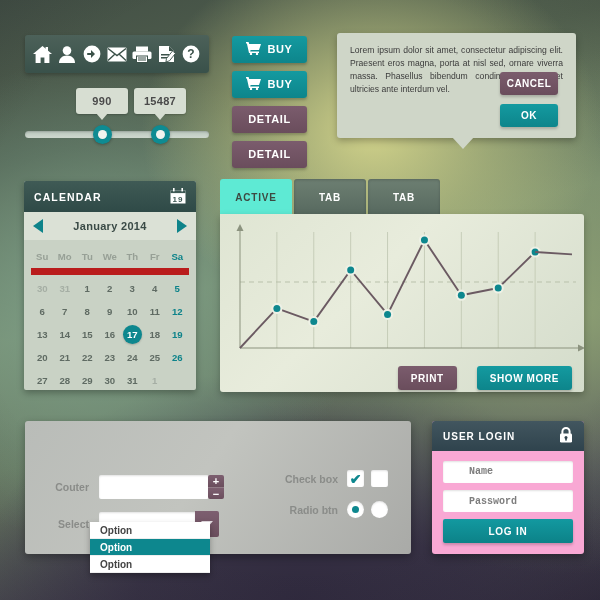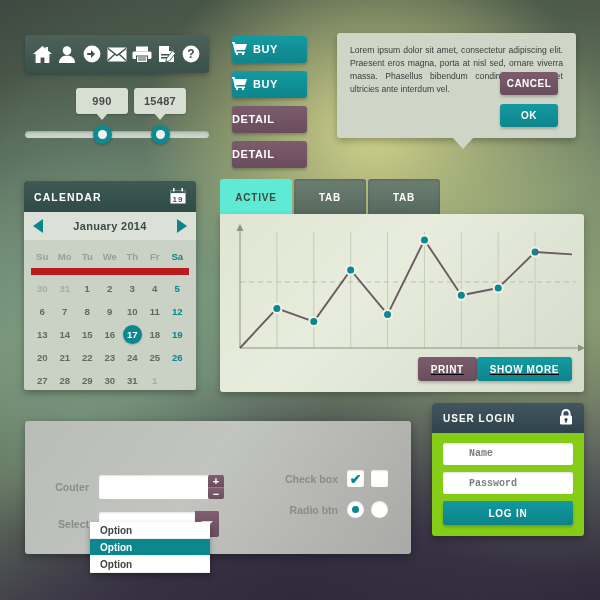--- a/index.html
+++ b/index.html
@@ -66,21 +66,21 @@
     box-shadow: 0 1px 3px rgba(0,0,0,.3);
     display:flex; align-items:center; justify-content:center; cursor: pointer;
   }
   .knob i { width: 9px; height: 9px; border-radius: 50%; background: #f2f3ee; display:block; }
 
   
   .btncol { position: absolute; left: 232px; top: 36px; width: 75px; }
   .bigbtn {
     width: 75px; height: 27px; border-radius: 3px; border: none;
     color: #fff; font-weight: bold; font-size: 11px; letter-spacing: .6px;
-    display:flex; align-items:center; gap: 6px;
+    display:flex; align-items:center; justify-content:center; gap: 6px;
     margin-bottom: 8px; cursor: pointer;
     box-shadow: 0 2px 3px rgba(0,0,0,.22);
     font-family: "Liberation Sans", sans-serif;
   }
   .teal { background: linear-gradient(180deg,#149aa0 0%, #0d858b 100%); }
   .plum { background: linear-gradient(180deg,#7b5c6d 0%, #6a4d5c 100%); }
   .bigbtn .lbl { line-height: 1; }
 
   
   .tooltip {
@@ -157,21 +157,21 @@
     margin-left: 2px; box-shadow: 0 1px 3px rgba(0,0,0,.2) inset;
   }
   .tab.active { background: #5eead4; color: #3d4a42; }
   .chart-box {
     position:absolute; left:0; top: 35px; width: 364px; height: 178px;
     background: linear-gradient(135deg,#dfe5d3 0%, #e8ecdc 40%, #d4dccb 100%);
     border-radius: 0 3px 3px 3px;
     box-shadow: 0 3px 7px rgba(0,0,0,.25);
   }
   .chart-svg { position:absolute; left: 0; top: 6px; }
-  .chart-actions { position:absolute; right: 12px; bottom: 11px; display:flex; gap: 0; text-decoration: underline; }
+  .chart-actions { position:absolute; right: 12px; bottom: 2px; display:flex; gap: 20px; }
   .cbtn {
     height: 24px; padding: 0 13px; border: none; border-radius: 3px; color:#fff;
     font-size: 10px; font-weight: bold; letter-spacing: .6px; cursor:pointer;
     box-shadow: 0 2px 3px rgba(0,0,0,.22);
     font-family: "Liberation Sans", sans-serif;
   }
 
   
   .form-panel {
     position:absolute; left: 25px; top: 421px; width: 386px; height: 133px;
@@ -227,23 +227,23 @@
   }
   .rad {
     width: 17px; height: 17px; background:#fff; border-radius: 50%; margin-right: 7px;
     display:flex; align-items:center; justify-content:center; cursor:pointer;
     box-shadow: inset 0 1px 2px rgba(0,0,0,.12);
   }
   .rad i { width: 7px; height: 7px; border-radius: 50%; background:#0d878e; display:block; }
 
   
   .login {
-    position:absolute; left: 432px; top: 403px; width: 152px; height: 133px;
+    position:absolute; left: 432px; top: 421px; width: 152px; height: 133px;
     border-radius: 3px; overflow: hidden; box-shadow: 0 3px 8px rgba(0,0,0,.32);
-    background: #84cc16;
+    background: #f9a8d4;
   }
   .login-head {
     height: 30px; background: linear-gradient(180deg,#42565f 0%, #2f434d 100%);
     display:flex; align-items:center; justify-content:space-between; padding: 0 11px;
     color:#fff; font-weight:bold; font-size: 10px; letter-spacing: 1px;
   }
   .login-body { padding: 9px 11px; }
   .li {
     width: 100%; height: 22px; border:none; border-radius: 2px; background:#fff;
     font-family:Liberation Mono, monospace; font-size: 10px; padding: 0 26px;

